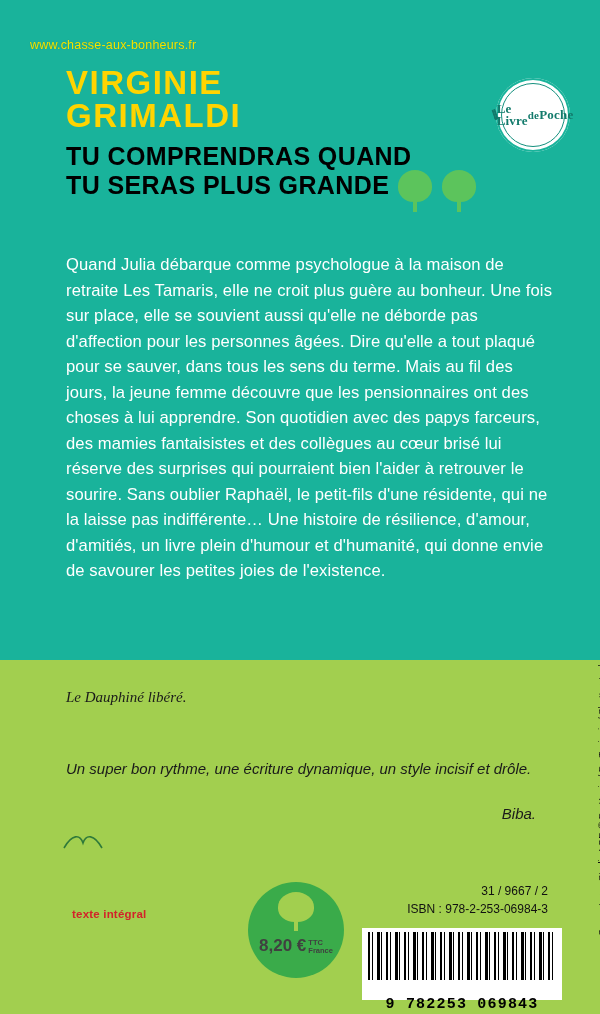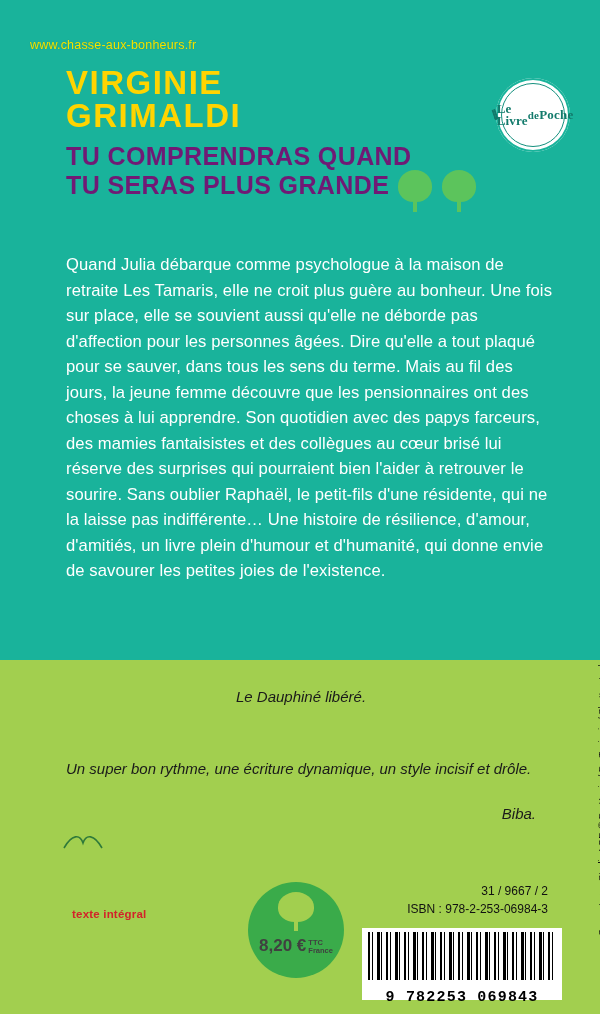--- a/index.html
+++ b/index.html
@@ -47,21 +47,21 @@
     letter-spacing: 1.5px;
     font-family: "Liberation Sans", sans-serif;
   }
   .author span {
     display: block;
   }
   .title {
     position: absolute;
     left: 66px;
     top: 142px;
-    color: #701a75;
+    color: #000000;
     font-weight: bold;
     font-size: 25px;
     line-height: 29px;
     letter-spacing: 0.4px;
     max-width: 420px;
   }
   .title span { display: block; }
   
   .lp-logo {
     position: absolute;
@@ -158,22 +158,23 @@
     color: #1a1a1a;
     font-style: italic;
     font-size: 15px;
     line-height: 22px;
   }
   .q1 { top: 24px; }
   .q2 { top: 98px; }
   .q-source {
     font-style: italic;
     display: block;
-    text-align: center;
+    text-align: left;
     margin-top: 2px;
+    font-family: Liberation Serif, serif;
   }
   .q2-source {
     position: absolute;
     left: 66px;
     top: 145px;
     width: 470px;
     text-align: right;
     font-style: italic;
     font-size: 15px;
     color: #1a1a1a;
@@ -286,21 +287,21 @@
         #000 0 2px, #fff 2px 4px, #000 4px 5px, #fff 5px 9px,
         #000 9px 12px, #fff 12px 13px, #000 13px 14px, #fff 14px 18px);
   }
   .barcode-num {
     text-align: center;
     font-family: "Liberation Mono", monospace;
     font-size: 15px;
     font-weight: bold;
     letter-spacing: 1.2px;
     color: #000;
-    margin-top: 9px;
+    margin-top: 16px;
   }
   
   .credit {
     position: absolute;
     right: 4px;
     top: 636px;
     width: 300px;
     transform: rotate(-90deg);
     transform-origin: right top;
     text-align: left;

